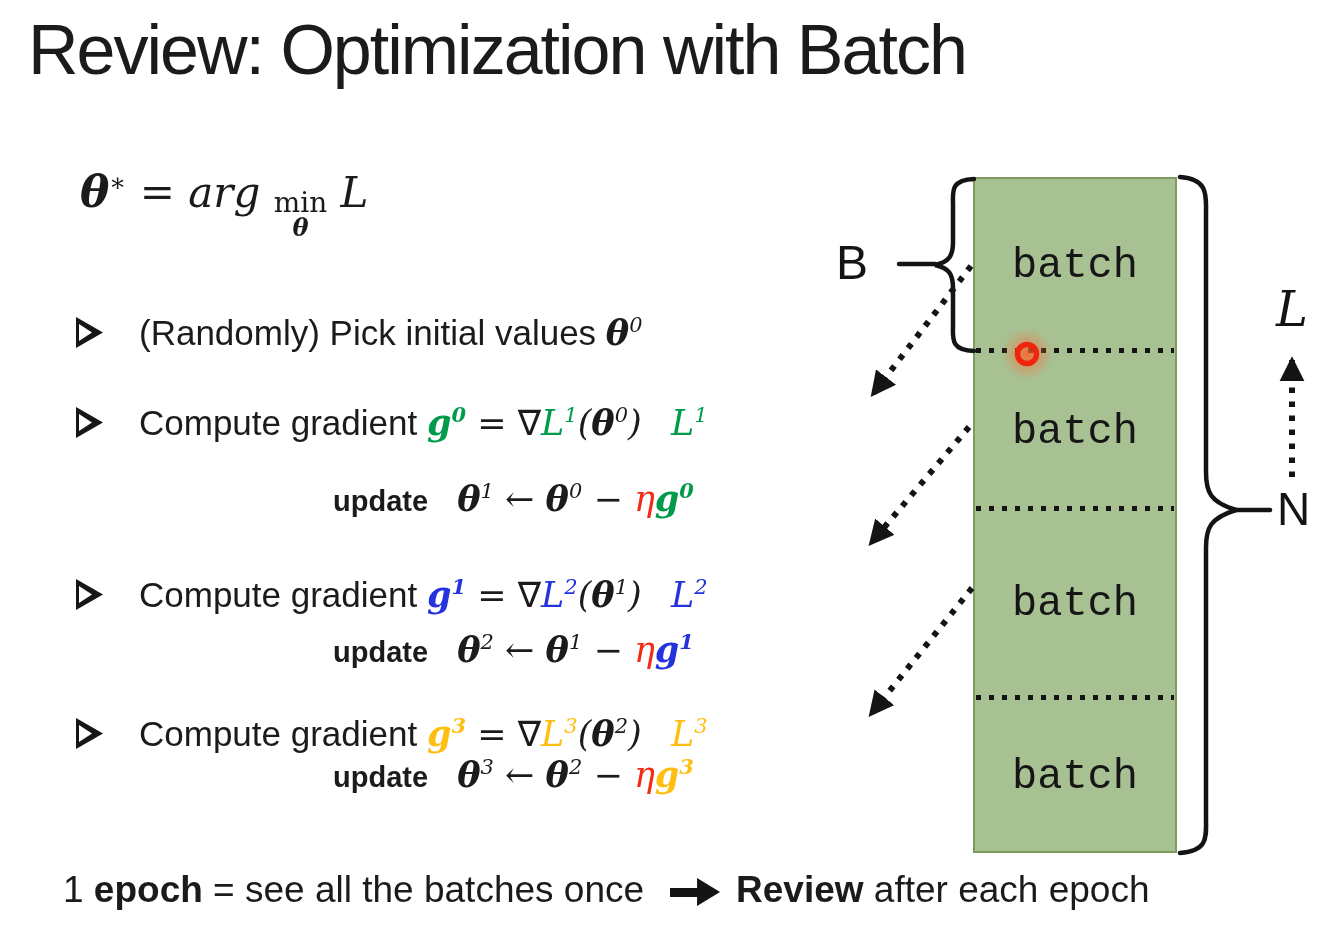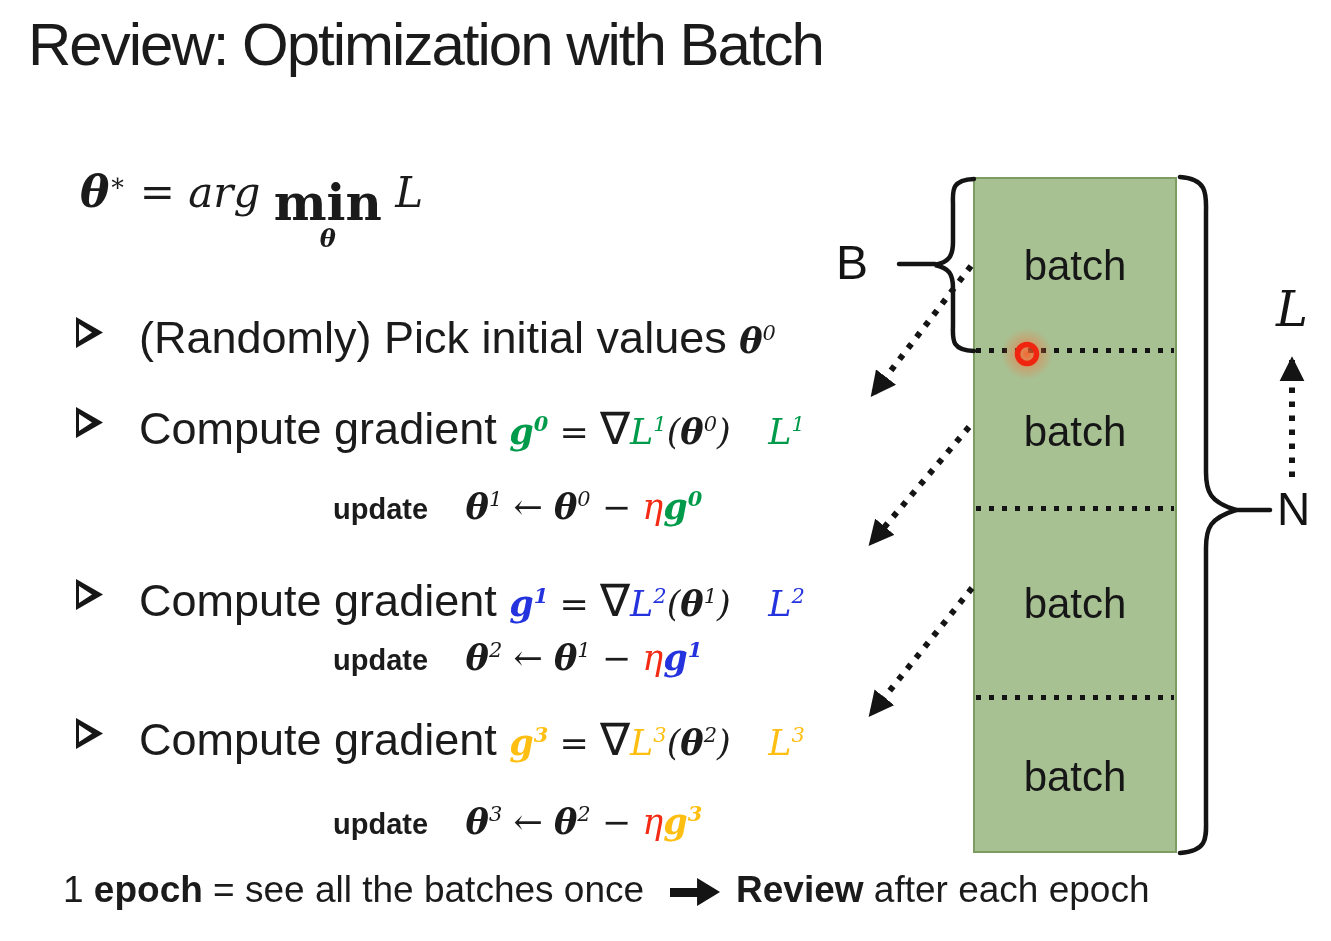--- a/index.html
+++ b/index.html
@@ -1,40 +1,40 @@
 <!DOCTYPE html>
 <html style="--green: #009b4a; --blue: #2433dd; --gold: #ffbf12; --red: #f32b14; --ink: #1b1b1b; --rect-fill: #a7c193; --rect-border: #7d9c61;"><head>
 <meta charset="utf-8">
 <style>
   html,body{margin:0;padding:0;background:#ffffff;}
   .slide{position:relative;width:1331px;height:941px;background:#ffffff;overflow:hidden;
          font-family:"Liberation Sans",sans-serif;color:var(--ink,#1b1b1b);}
 
-  .title{position:absolute;left:28px;top:10px;font-size:60px;letter-spacing:-2px;
+  .title{position:absolute;left:28px;top:10px;font-size:70px;letter-spacing:-2px;
          color:var(--ink,#1b1b1b);white-space:pre;}
 
   
   .seg-line{position:absolute;white-space:pre;}
-  .t  {font-family:"Liberation Sans",sans-serif;font-size:45px;color:var(--ink);}
+  .t  {font-family:"Liberation Sans",sans-serif;font-size:35px;color:var(--ink);}
   .tb {font-family:"Liberation Sans",sans-serif;font-size:29px;font-weight:bold;color:var(--ink);}
   .i  {font-family:"DejaVu Serif",serif;font-style:italic;font-size:35px;color:var(--ink);}
   .bi {font-family:"DejaVu Serif",serif;font-style:italic;font-weight:bold;font-size:35px;color:var(--ink);}
   .sup{font-size:21px !important;position:relative;top:-0.62em;}
   .g  {color:var(--green) !important;}
   .bl {color:var(--blue) !important;}
   .y  {color:var(--gold) !important;}
   .r  {color:var(--red) !important;}
 
   
   .fi {font-family:"DejaVu Serif",serif;font-style:italic;font-size:42px;color:var(--ink);}
   .fbi{font-family:"DejaVu Serif",serif;font-style:italic;font-weight:bold;font-size:44px;color:var(--ink);}
   .fsup{font-size:25px !important;position:relative;top:-0.65em;}
   .stack{display:inline-flex;flex-direction:column;align-items:center;line-height:1;
          vertical-align:middle;transform:translateY(12px);font-family:"DejaVu Serif",serif;}
-  .stack .s-top{font-size:50px;color:var(--ink);font-weight:bold;}
+  .stack .s-top{font-size:28px;color:var(--ink);}
   .stack .s-bot{font-size:24px;font-weight:bold;font-style:italic;color:var(--ink);margin-top:-1px;}
 
   
   .bullet{position:absolute;left:76px;display:flex;align-items:flex-start;}
   .marker{width:27px;height:31px;position:relative;flex:none;margin-right:36px;margin-top:5px;}
   .marker .m-outer{position:absolute;inset:0;background:#161616;
                    clip-path:polygon(0 0,100% 50%,0 100%);}
   .marker .m-inner{position:absolute;left:3px;top:7px;width:13px;height:17px;background:#ffffff;
                    clip-path:polygon(0 0,100% 50%,0 100%);}
 
@@ -47,21 +47,21 @@
   .f-arrow .a-head{position:absolute;right:0;top:0;width:23px;height:28px;background:#141414;
                    clip-path:polygon(0 0,100% 50%,0 100%);}
 
   
   .batch-rect{position:absolute;left:973px;top:177px;width:204px;height:676px;
               background:var(--rect-fill,#a7c193);border:2px solid var(--rect-border,#7d9c61);
               box-sizing:border-box;}
   .divider{position:absolute;left:976px;width:198px;height:5px;
            background:repeating-linear-gradient(90deg,#141414 0 5.5px,transparent 5.5px 13px);}
   .batch-label{position:absolute;left:973px;width:204px;text-align:center;font-size:42px;
-               color:#161616;font-family:Liberation Sans, sans-serif;}
+               color:#161616;font-family:Liberation Mono, monospace;}
   .diag-label{position:absolute;font-family:"Liberation Sans",sans-serif;color:#141414;}
   .l-label{position:absolute;font-family:"DejaVu Serif",serif;font-style:italic;color:#141414;}
   .overlay{position:absolute;left:0;top:0;width:1331px;height:941px;pointer-events:none;}
 </style>
 </head>
 <body>
 
 <div class="slide">
 
   <div class="title">Review: Optimization with Batch</div>
@@ -97,21 +97,21 @@
   <div class="seg-line" style="left:333px;top:629px;text-align:center;"><span class="tb">update</span><span class="t">   </span><span class="bi">θ</span><span class="i sup">2</span><span class="i"> ← </span><span class="bi">θ</span><span class="i sup">1</span><span class="i"> − </span><span class="i r">η</span><span class="bi bl">g</span><span class="bi sup bl">1</span></div>
 
   <div class="bullet" style="top:713px;">
     <span class="marker">
       <span class="m-outer"></span>
         <span class="m-inner"></span>
     </span>
     <span class="seg-line" style="position:static;"><span class="t">Compute gradient </span><span class="bi y">g</span><span class="bi sup y">3</span><span class="i"> = </span><span class="t">∇</span><span class="i y">L</span><span class="i sup y">3</span><span class="i">(</span><span class="bi">θ</span><span class="i sup">2</span><span class="i">)</span><span class="t">   </span><span class="i y">L</span><span class="i sup y">3</span></span>
   </div>
 
-  <div class="seg-line" style="left:333px;top:793px;"><span class="tb">update</span><span class="t">   </span><span class="bi">θ</span><span class="i sup">3</span><span class="i"> ← </span><span class="bi">θ</span><span class="i sup">2</span><span class="i"> − </span><span class="i r">η</span><span class="bi y">g</span><span class="bi sup y">3</span></div>
+  <div class="seg-line" style="left:333px;top:754px;"><span class="tb">update</span><span class="t">   </span><span class="bi">θ</span><span class="i sup">3</span><span class="i"> ← </span><span class="bi">θ</span><span class="i sup">2</span><span class="i"> − </span><span class="i r">η</span><span class="bi y">g</span><span class="bi sup y">3</span></div>
 
   <div class="footer">
     <span class="seg-line" style="position:static;"><span class="ft">1 </span><span class="ftb">epoch</span><span class="ft"> = see all the batches once</span></span>
     <span class="f-arrow">
       <span class="a-tail"></span>
         <span class="a-head"></span>
     </span>
     <span class="seg-line" style="position:static;"><span class="ftb">Review</span><span class="ft"> after each epoch</span></span>
   </div>
 

